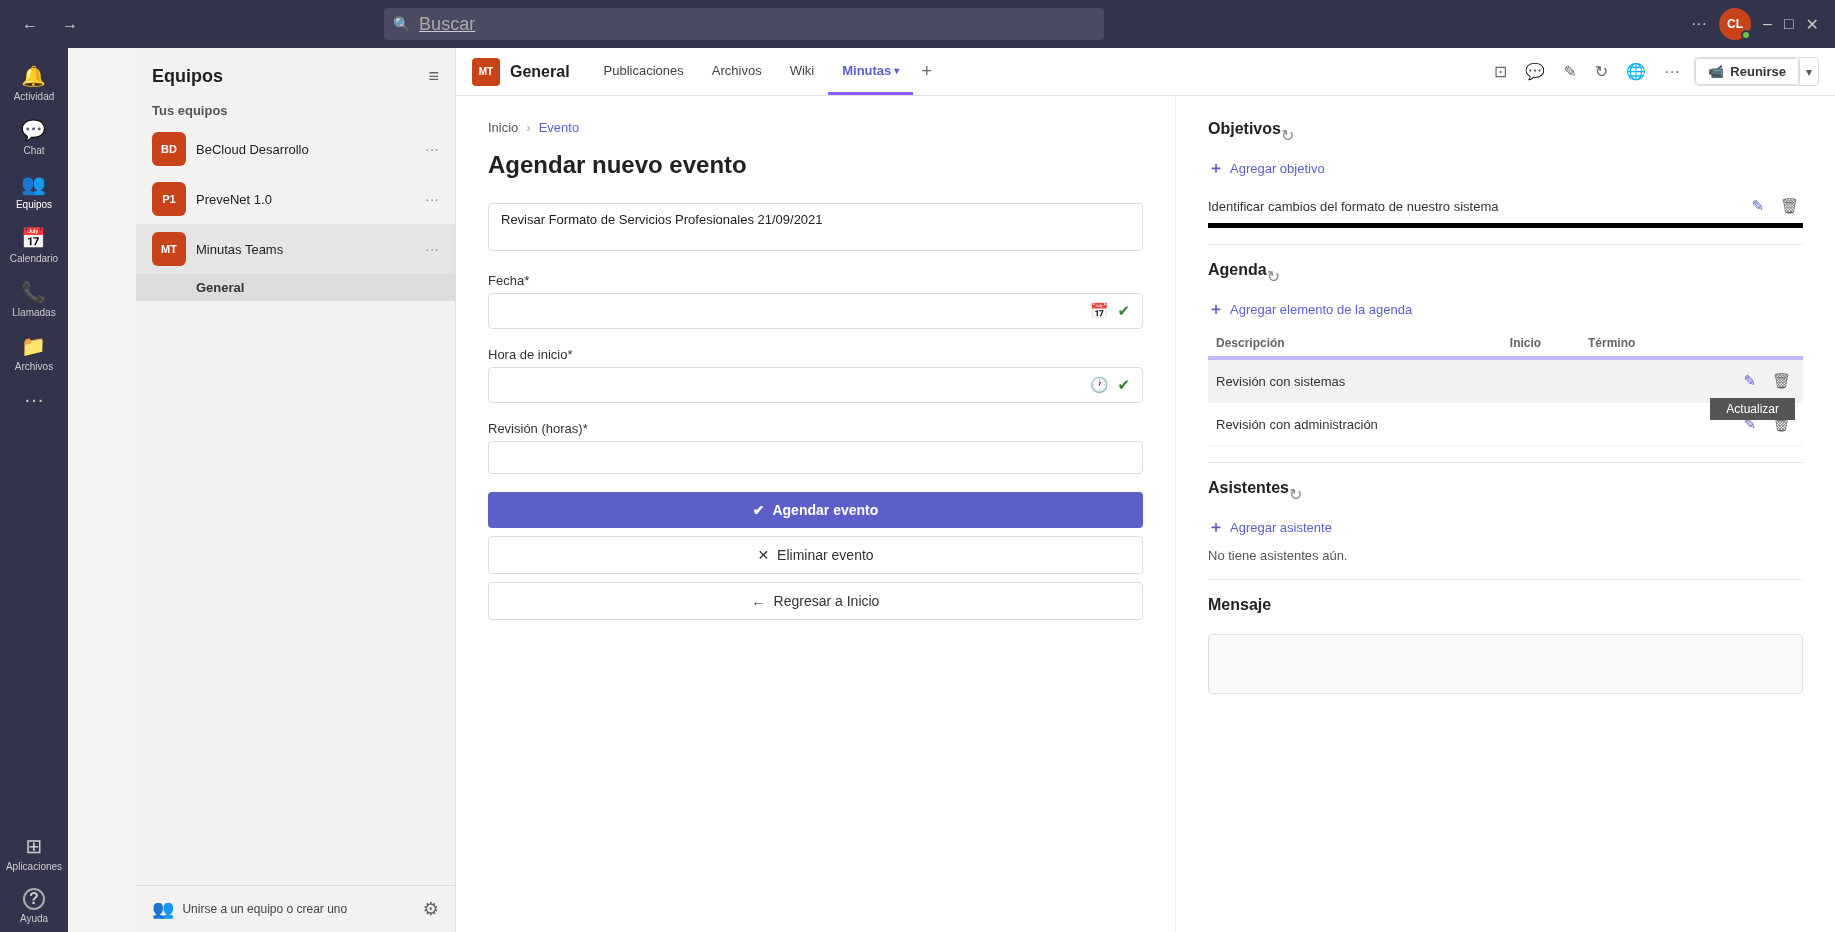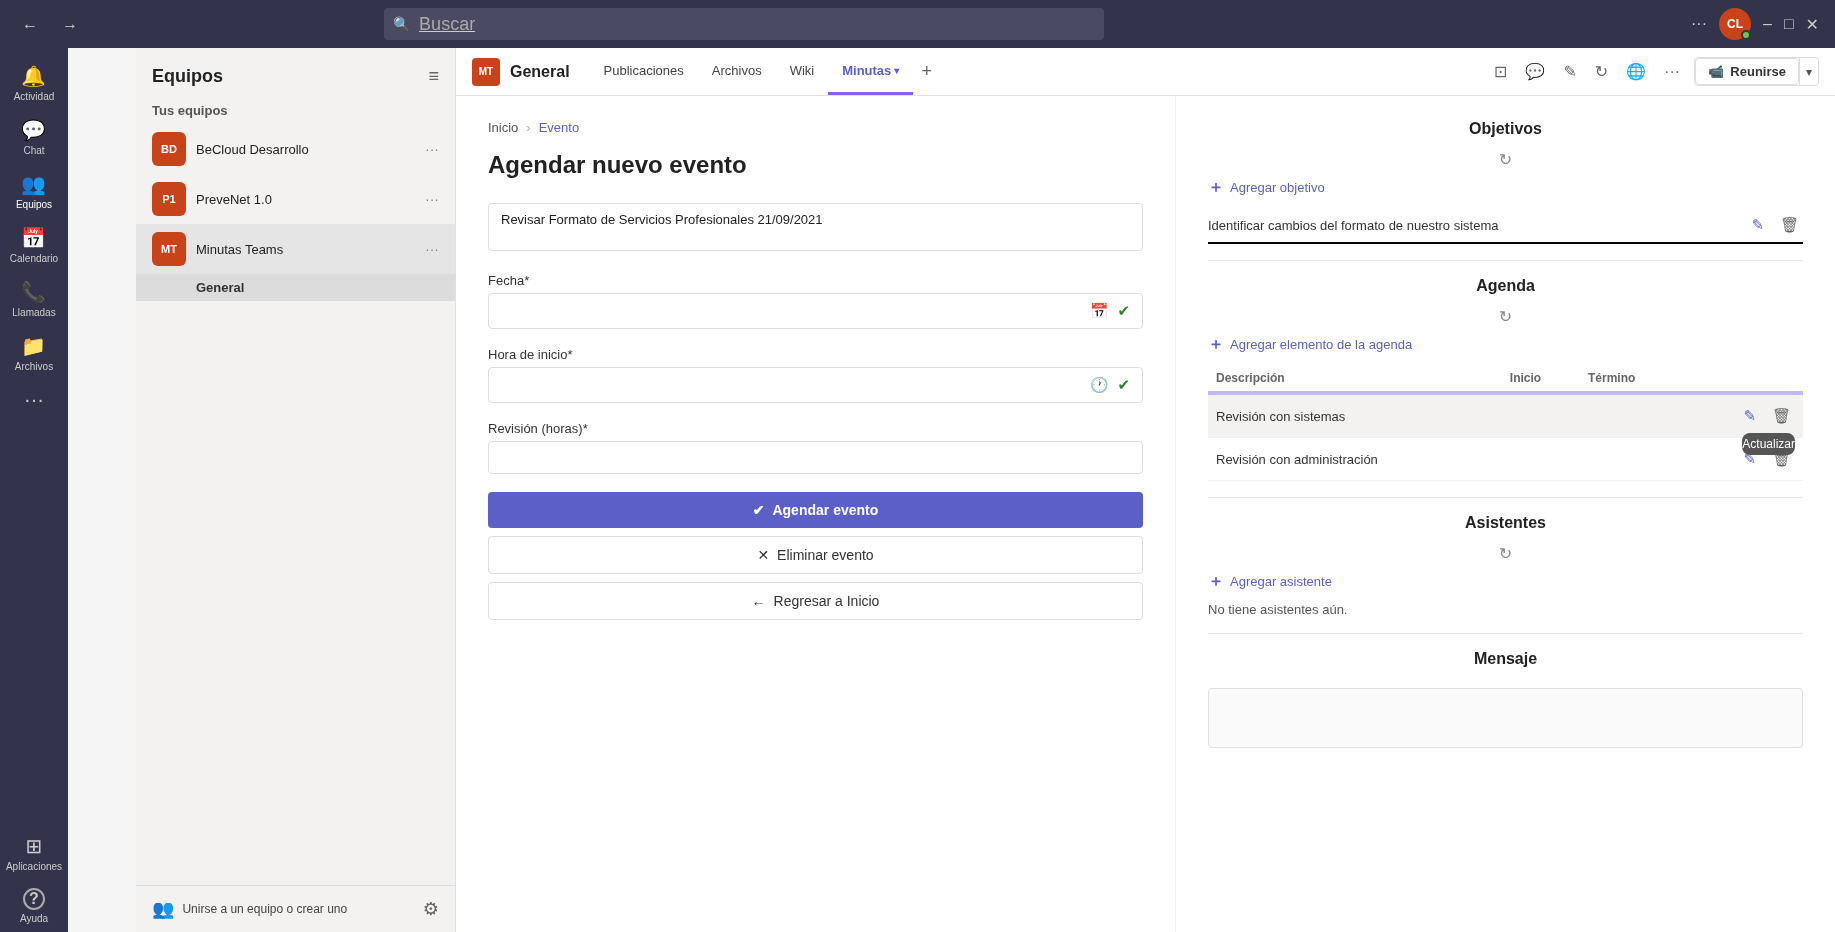--- a/index.html
+++ b/index.html
@@ -363,21 +363,21 @@
       color: #5b5fc7;
       font-size: 13px;
       cursor: pointer;
       margin-bottom: 10px;
     }
     .section-content-text {
       font-size: 13px;
       color: #333;
       margin-bottom: 12px;
       padding: 6px 0;
-      border-bottom: 2px solid #000000;
+      border-bottom: 5px solid #000000;
       display: flex;
       align-items: center;
       justify-content: space-between;
     }
     .section-divider {
       height: 1px;
       background: #e8e8e8;
       margin: 16px 0;
     }
 
@@ -409,40 +409,39 @@
       color: #5b5fc7;
       font-size: 15px;
       padding: 2px 4px;
     }
     .action-icon-btn.delete { color: #666; }
 
     .tooltip-box {
       background: #555;
       color: #fff;
       font-size: 12px;
-      padding: 4px 0;
-      border-radius: 8px;
+      padding: 4px 16px;
+      border-radius: 0;
       position: relative;
     }
 
     .no-data-text { font-size: 13px; color: #555; margin-top: 8px; }
 
     
     ::-webkit-scrollbar { width: 6px; }
     ::-webkit-scrollbar-thumb { background: #ccc; border-radius: 3px; }
 
     
     .tab-chevron { font-size: 10px; margin-left: 3px; }
 
     .section-header-row {
       display: flex;
       align-items: center;
       justify-content: flex-start;
       margin-bottom: 8px;
-      flex-direction: column;
     }
     .refresh-icon { font-size: 16px; color: #888; cursor: pointer; }
   </style>
 </head>
 <body>
 
 <div class="top-bar">
   <button class="top-nav-btn">←</button>
   <button class="top-nav-btn">→</button>
   <div class="search-bar">

